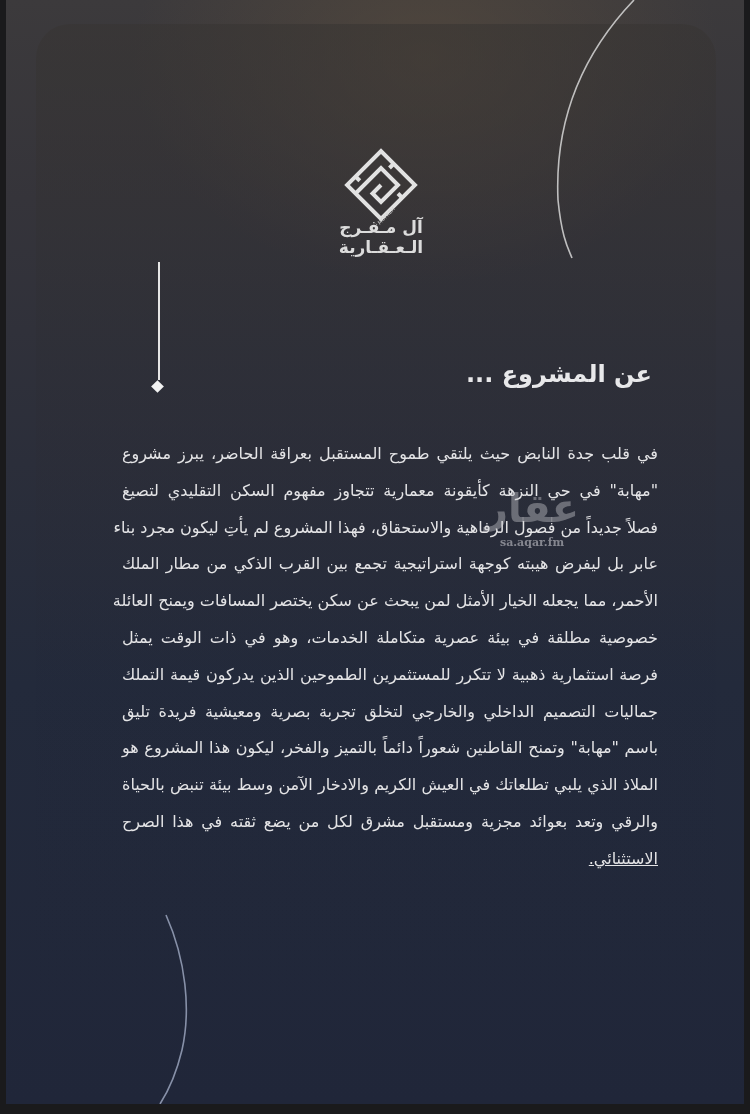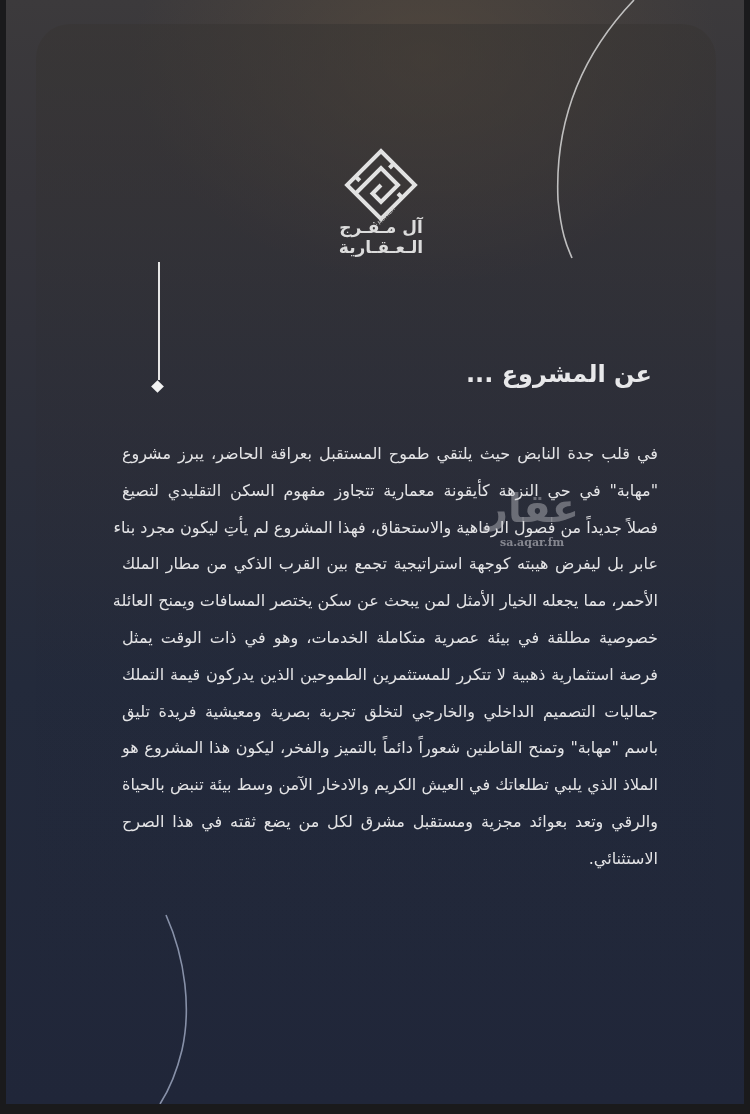--- a/index.html
+++ b/index.html
@@ -102,20 +102,21 @@
     .body-text .line {
       display: block;
       white-space: nowrap;
       text-align-last: justify;
       text-align: justify;
       height: 36.8px;
       overflow: visible;
     }
     .body-text .line.last {
       text-align-last: right;
+      text-decoration: underline;
     }
     .watermark {
       position: absolute;
       left: 466px;
       top: 480px;
       width: 120px;
       height: 85px;
       pointer-events: none;
     }
     .wm-logo {

